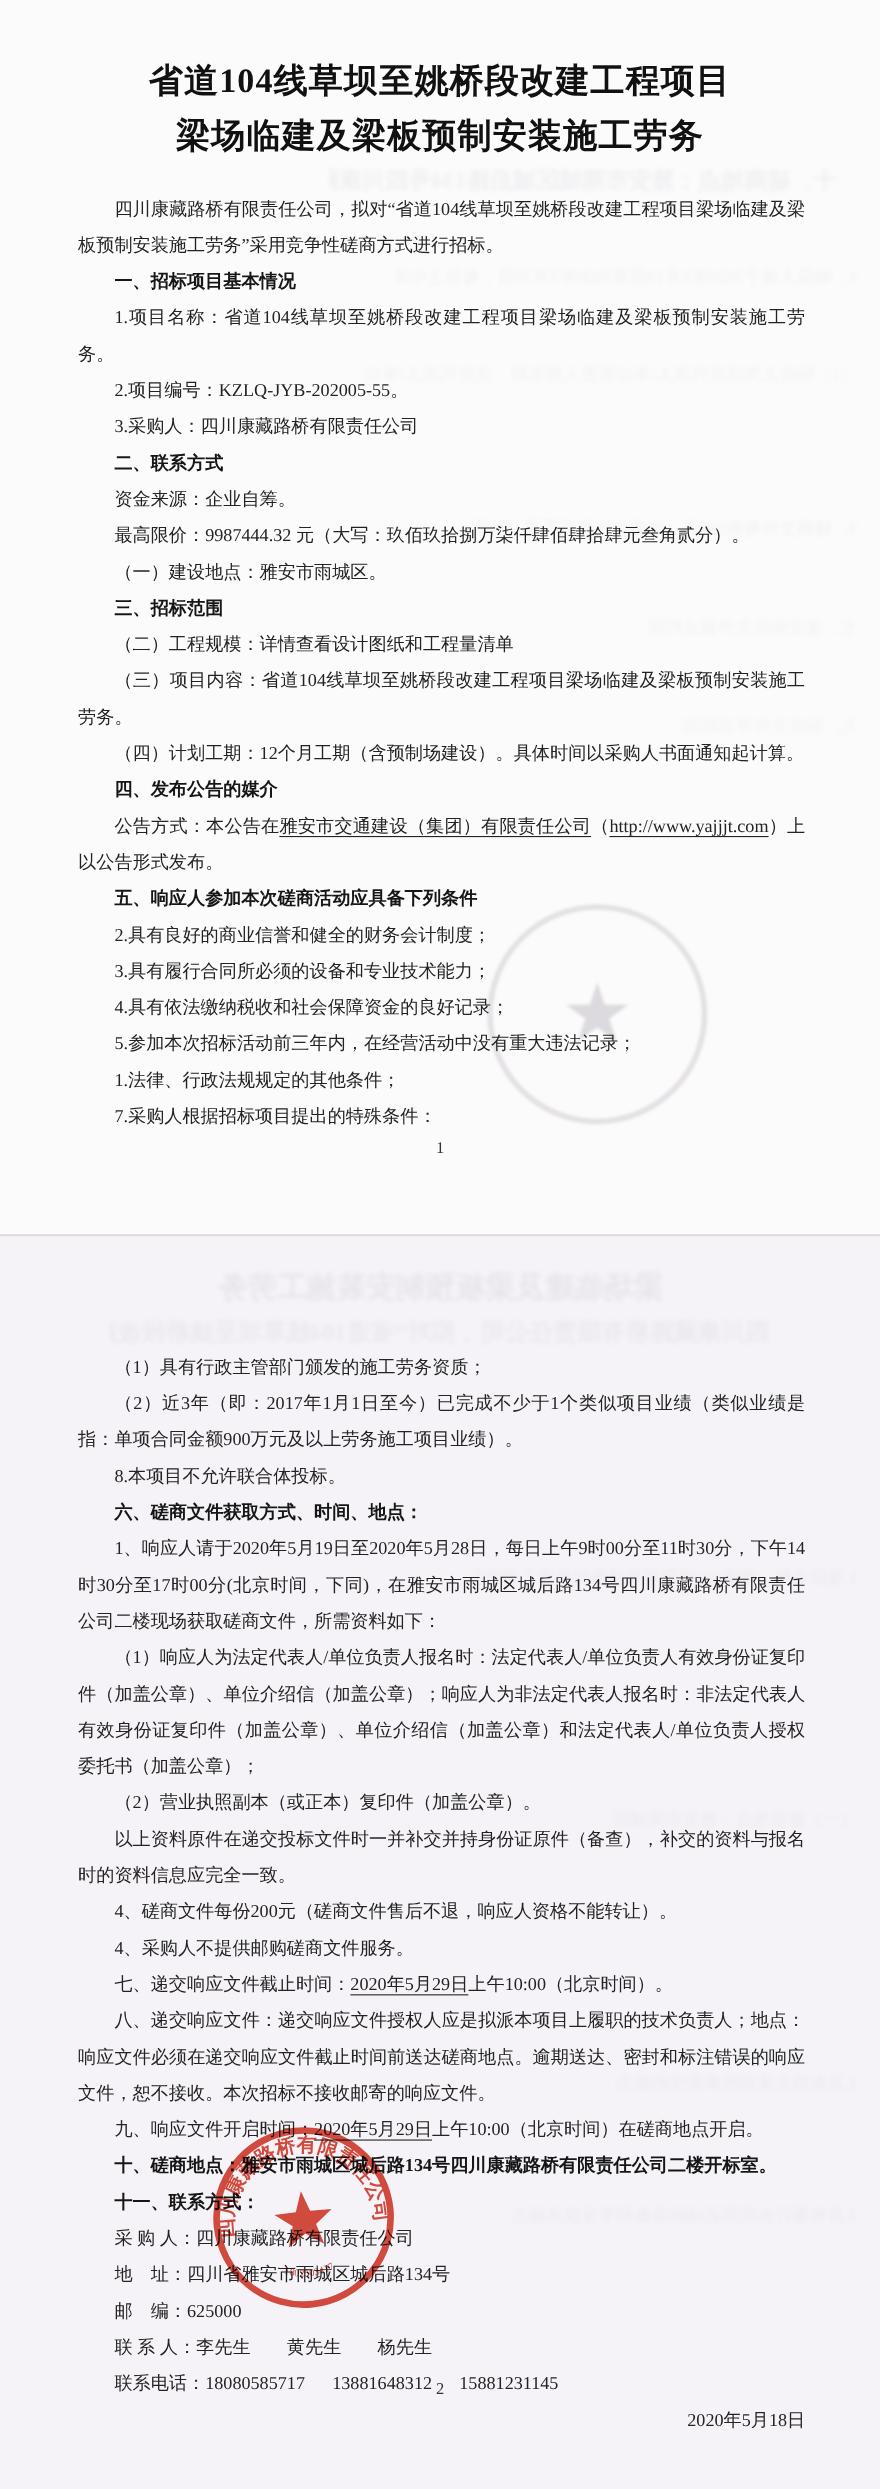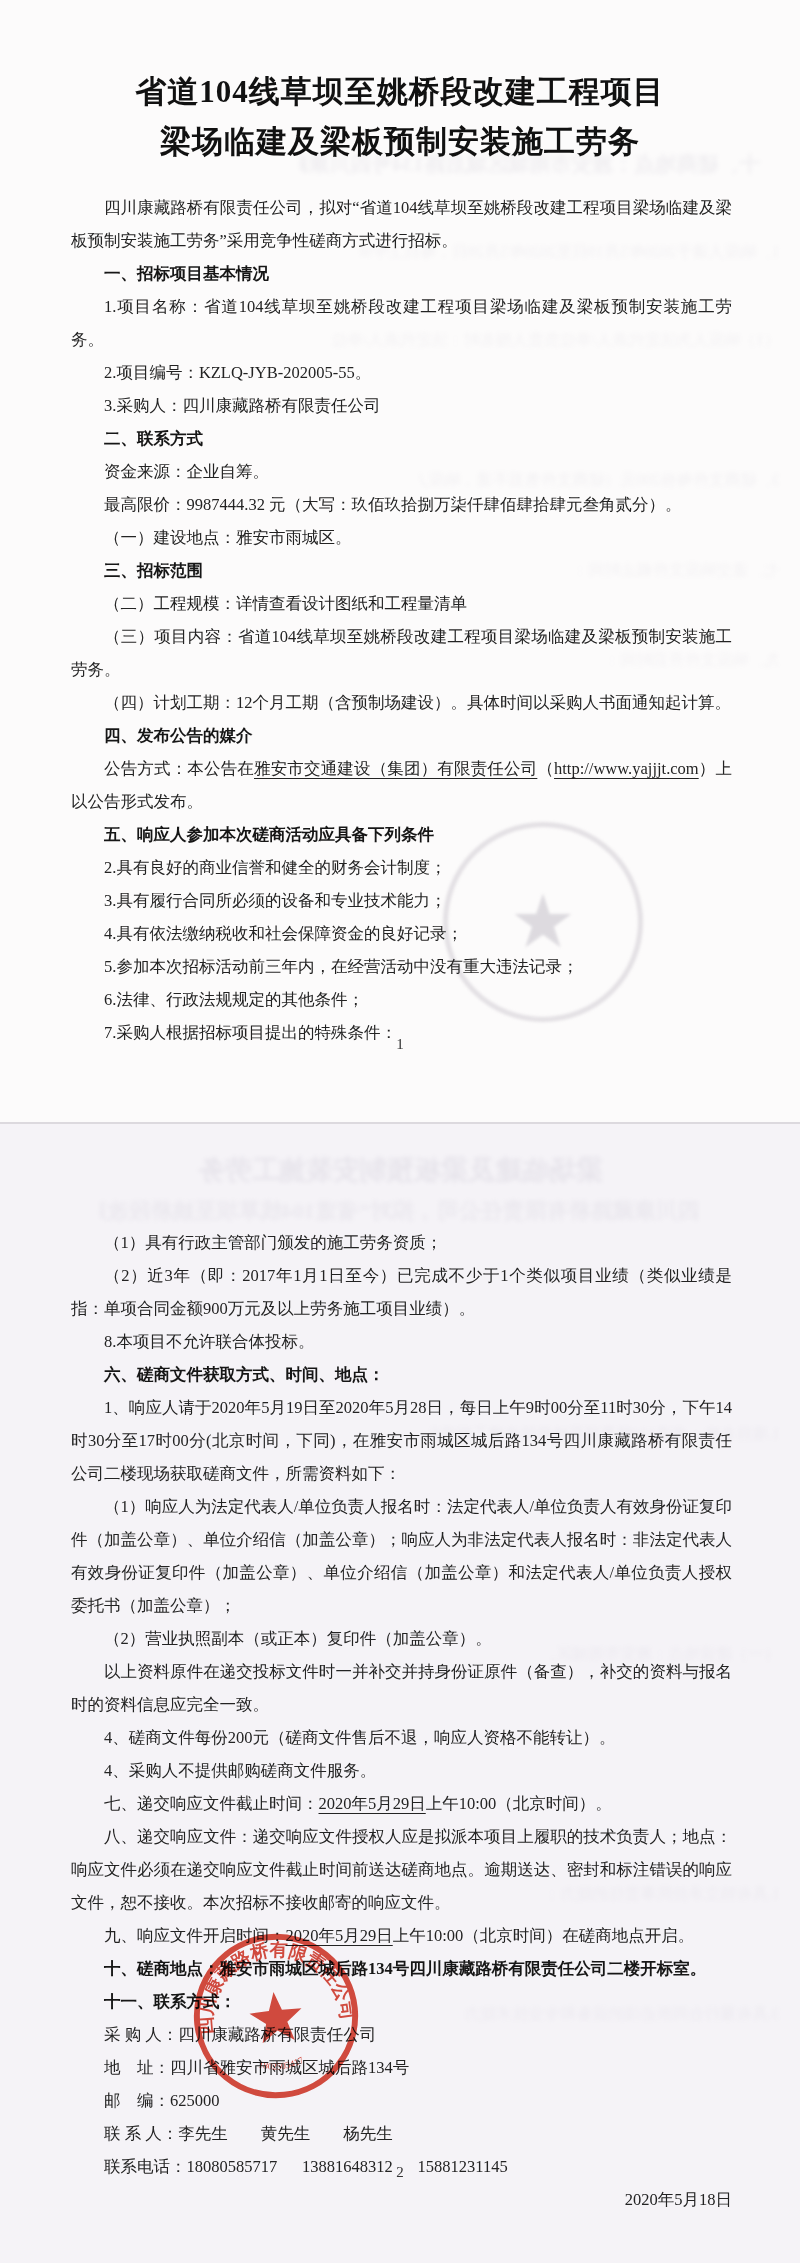--- a/index.html
+++ b/index.html
@@ -3,21 +3,21 @@
 <meta charset="utf-8">
 <style>
   html,body{margin:0;padding:0;background:#e9e7ec;}
   .canvas{
     position:relative;width:800px;height:2263px;margin:0 auto;overflow:hidden;
     font-family:"Liberation Serif","DejaVu Serif",serif;color:#232323;
   }
   .page{position:absolute;left:0;width:800px;overflow:hidden;}
   .page-1{top:0;height:1122px;background:#fcfbfb;border-bottom:2px solid #dcd9de;}
   .page-2{top:1124px;height:1283px;background:#f5f3f7;}
-  .title-block{padding-top:67px;text-align:center;position:relative;z-index:2;}
+  .title-block{padding-top:49px;text-align:center;position:relative;z-index:2;}
   .title-line{font-size:31px;font-weight:bold;line-height:50px;letter-spacing:1px;color:#111;}
   .content{position:relative;z-index:2;padding:0 68px 0 71px;}
   .page-1 .content{margin-top:24px;}
   .page-2 .content{padding-top:102px;}
   .para{margin:0;font-size:16.5px;line-height:33px;text-indent:2em;text-align:justify;white-space:pre-wrap;}
   .para.h{font-weight:bold;color:#161616;}
   .para.right{text-align:right;text-indent:0;}
   .bold{font-weight:normal;}
   .ul{text-decoration:underline;text-underline-offset:4px;}
   .page-num{position:absolute;left:0;width:100%;text-align:center;font-size:15px;color:#333;z-index:2;}
@@ -73,21 +73,21 @@
         <p class="para"><span>（二）工程规模：详情查看设计图纸和工程量清单</span></p>
         <p class="para"><span>（三）项目内容：省道104线草坝至姚桥段改建工程项目梁场临建及梁板预制安装施工劳务。</span></p>
         <p class="para"><span>（四）计划工期：12个月工期（含预制场建设）。具体时间以采购人书面通知起计算。</span></p>
         <p class="para h"><span>四、发布公告的媒介</span></p>
         <p class="para"><span>公告方式：本公告在</span><span class="bold ul">雅安市交通建设（集团）有限责任公司</span><span>（</span><span class="ul">http://www.yajjjt.com</span><span>）上以公告形式发布。</span></p>
         <p class="para h"><span>五、响应人参加本次磋商活动应具备下列条件</span></p>
         <p class="para"><span>2.具有良好的商业信誉和健全的财务会计制度；</span></p>
         <p class="para"><span>3.具有履行合同所必须的设备和专业技术能力；</span></p>
         <p class="para"><span>4.具有依法缴纳税收和社会保障资金的良好记录；</span></p>
         <p class="para"><span>5.参加本次招标活动前三年内，在经营活动中没有重大违法记录；</span></p>
-        <p class="para"><span>6.法律、行政法规规定的其他条件；</span></p>
+        <p class="para"><span>1.法律、行政法规规定的其他条件；</span></p>
         <p class="para"><span>7.采购人根据招标项目提出的特殊条件：</span></p>
       </div>
 
     <div class="page-num">1</div>
   </div>
 
   <div class="page page-2">
 
     <div class="ghost b" style="top:28px;left:100px;width:600px;font-size:27px;opacity:.13;text-align:center;">梁场临建及梁板预制安装施工劳务</div>
     <div class="ghost b" style="top:72px;left:100px;width:600px;font-size:22px;opacity:.09;text-align:center;">四川康藏路桥有限责任公司，拟对“省道104线草坝至姚桥段改建工程项目梁场临建及梁板预制安装施工劳务”采用竞争性磋商方式进行招标。</div>

